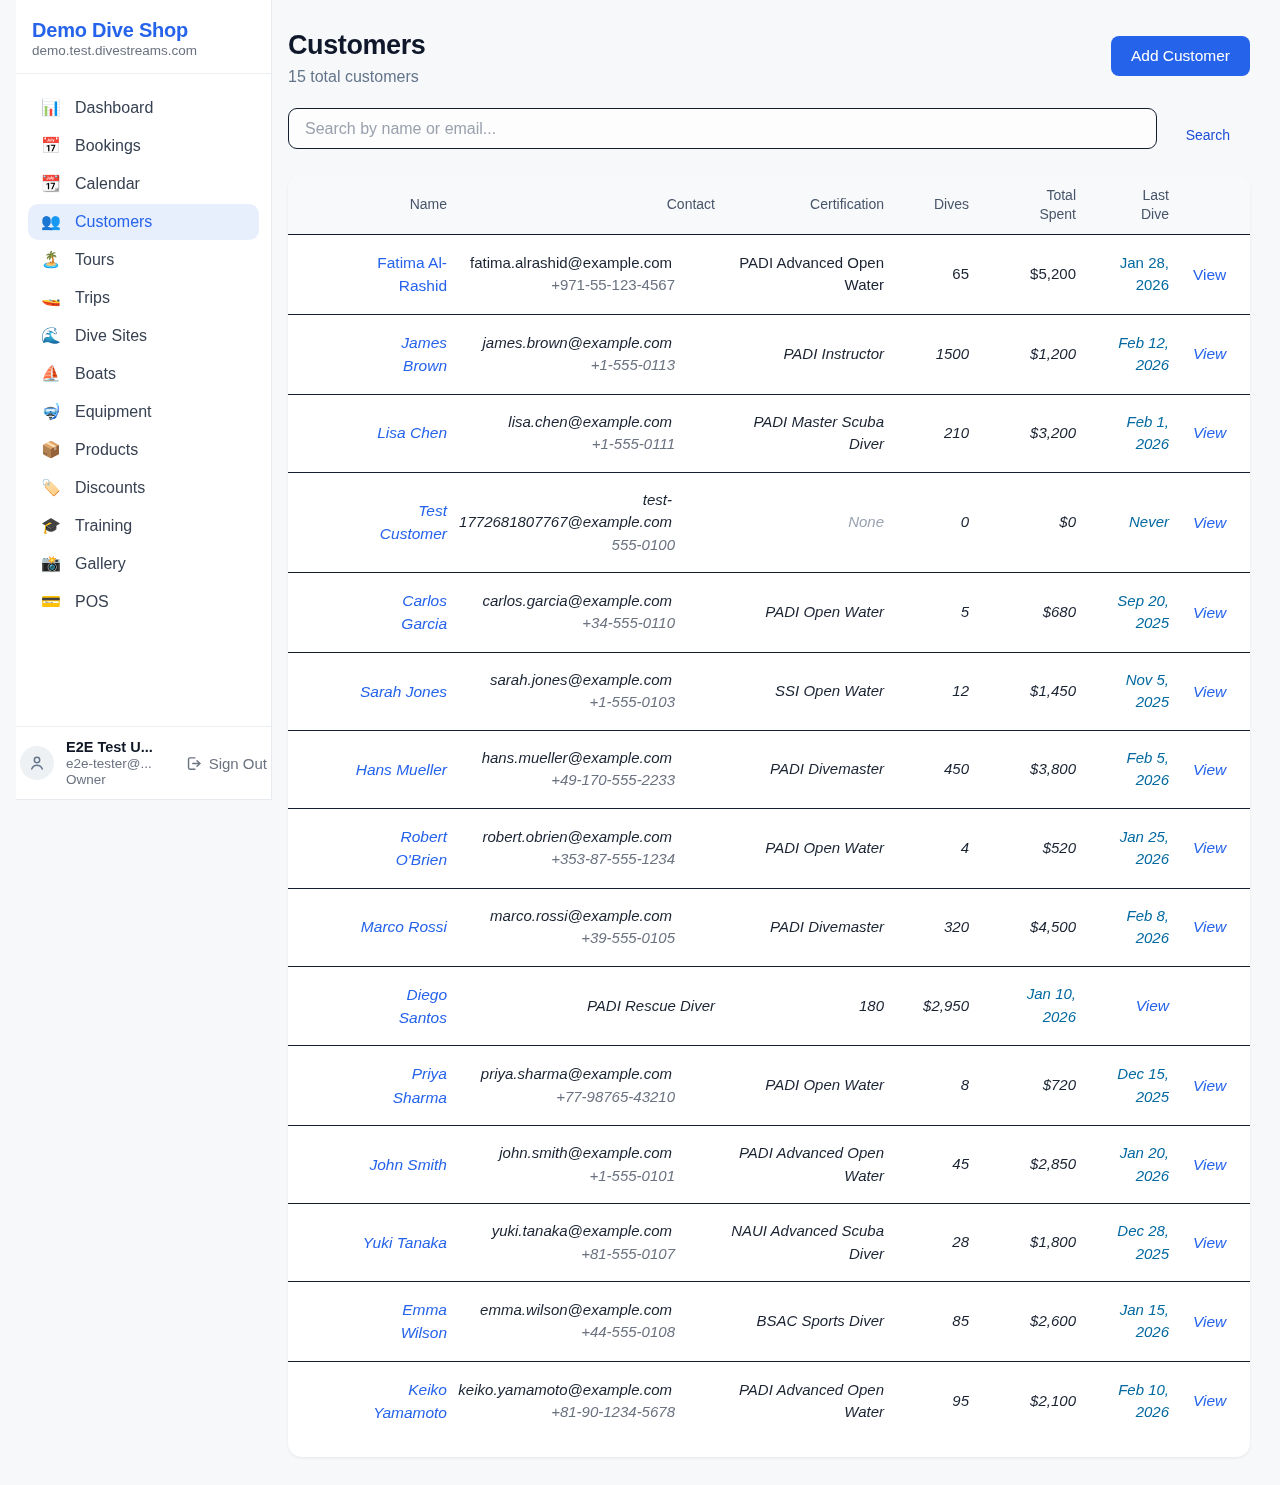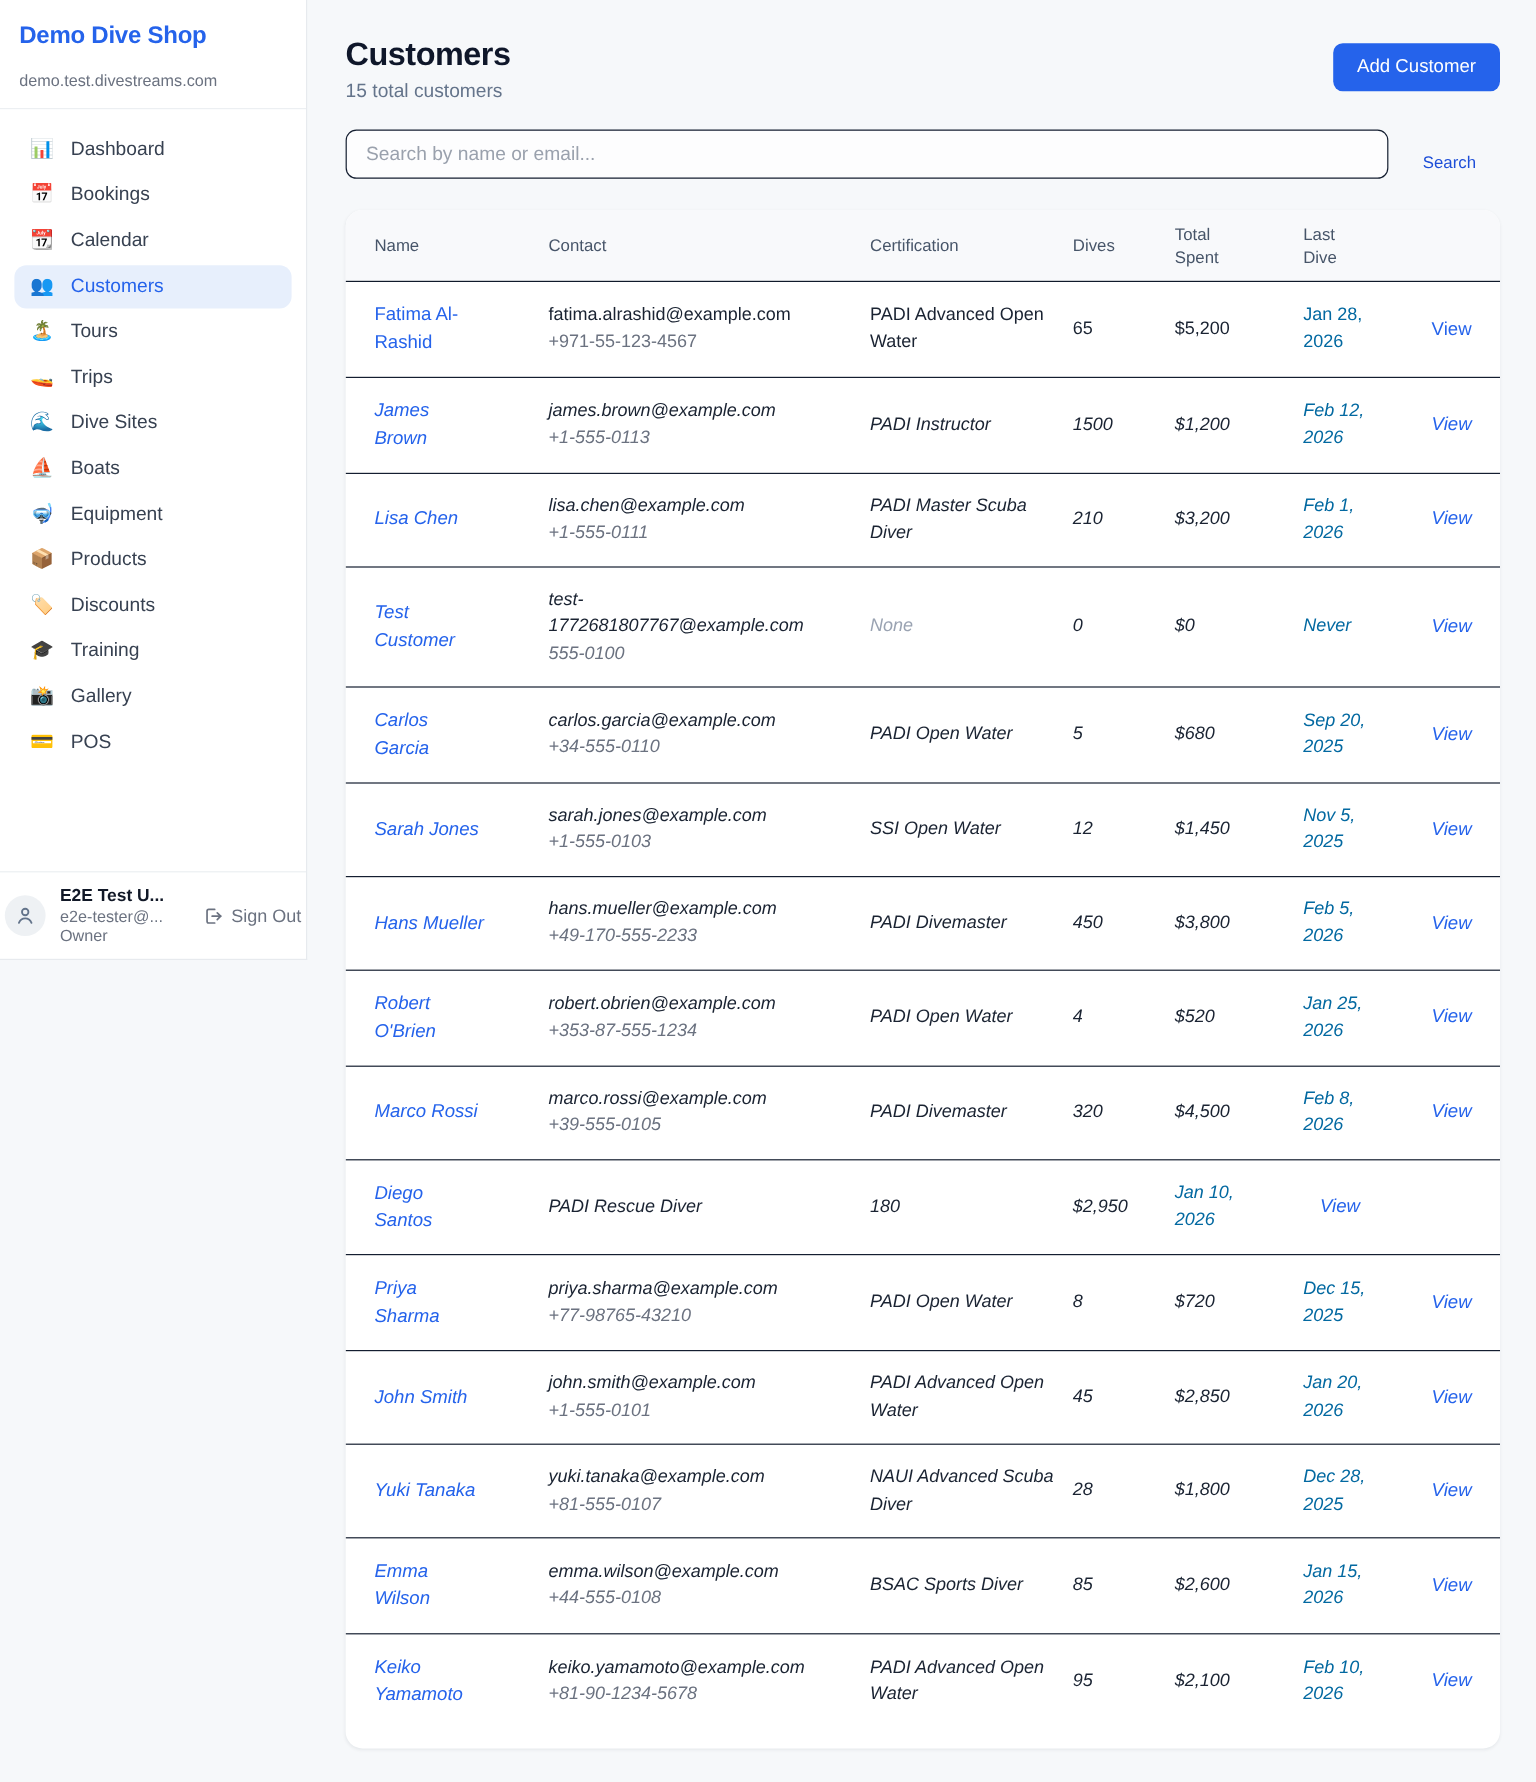--- a/index.html
+++ b/index.html
@@ -5,27 +5,27 @@
   * { margin:0; padding:0; box-sizing:border-box; }
   html,body { width:1280px; }
   body {
     font-family:"Liberation Sans","DejaVu Sans",sans-serif;
     background:#f4f6f8; color:#16202e;
   }
   .page { position:relative; width:1280px; height:1485px; overflow:hidden; background:#f6f8fa; }
 
   
   .sidebar {
-    position:absolute; top:0; left:0; width:256px; height:800px;
+    position:absolute; top:0; left:16px; width:256px; height:800px;
     background:#ffffff; border-right:1px solid #e7eaee; border-bottom:1px solid #e7eaee;
     display:flex; flex-direction:column;
   }
   .shop-header { padding:19px 16px 15px 16px; border-bottom:1px solid #eceff2; }
   .shop-name { font-size:20px; font-weight:700; color:#2563eb; letter-spacing:-0.2px; }
-  .shop-domain { margin-top:18px; font-size:13.5px; color:#6b7280; }
+  .shop-domain { margin-top:1px; font-size:13.5px; color:#6b7280; }
   .nav { list-style:none; padding:16px 12px 0 12px; }
   .nav-item {
     display:flex; align-items:center; gap:13px;
     padding:9px 12px; margin-bottom:2px; border-radius:10px;
     font-size:16px; color:#374151; cursor:pointer;
   }
   .nav-item.active { background:#e7effc; color:#2563eb; }
   .nav-icon { width:22px; font-size:16px; line-height:1; text-align:center; flex:0 0 22px; }
   .user-section {
     margin-top:auto; border-top:1px solid #eceff2;
@@ -59,21 +59,21 @@
   }
   .search-input::placeholder { color:#9aa1ad; }
   .search-btn {
     flex:0 0 auto; margin-left:27px; margin-right:18px; background:none; border:none;
     font-family:inherit; font-size:14px; color:#1d4ed8; cursor:pointer; padding:6px 2px;
   }
 
   
   .table-card {
     margin-top:26px; background:#ffffff; border-radius:14px; overflow:hidden;
-    box-shadow:0 1px 3px rgba(16,24,40,0.07); padding-bottom:16px;
+    box-shadow:0 1px 3px rgba(16,24,40,0.07); padding-bottom:16px;text-align:right;
   }
   .thead, .tr {
     display:grid;
     grid-template-columns:145px 268px 169px 85px 107px 93px 1fr;
     padding-left:24px; padding-right:24px; align-items:center;
   }
   .thead { min-height:60px; background:#f8f9fb; border-bottom:1px solid #0f1a2b; }
   .th { font-size:14px; color:#475569; line-height:1.35; padding-right:10px; }
   .th-wrap-spent { display:inline-block; max-width:50px; }
   .th-wrap-last  { display:inline-block; max-width:40px; }

